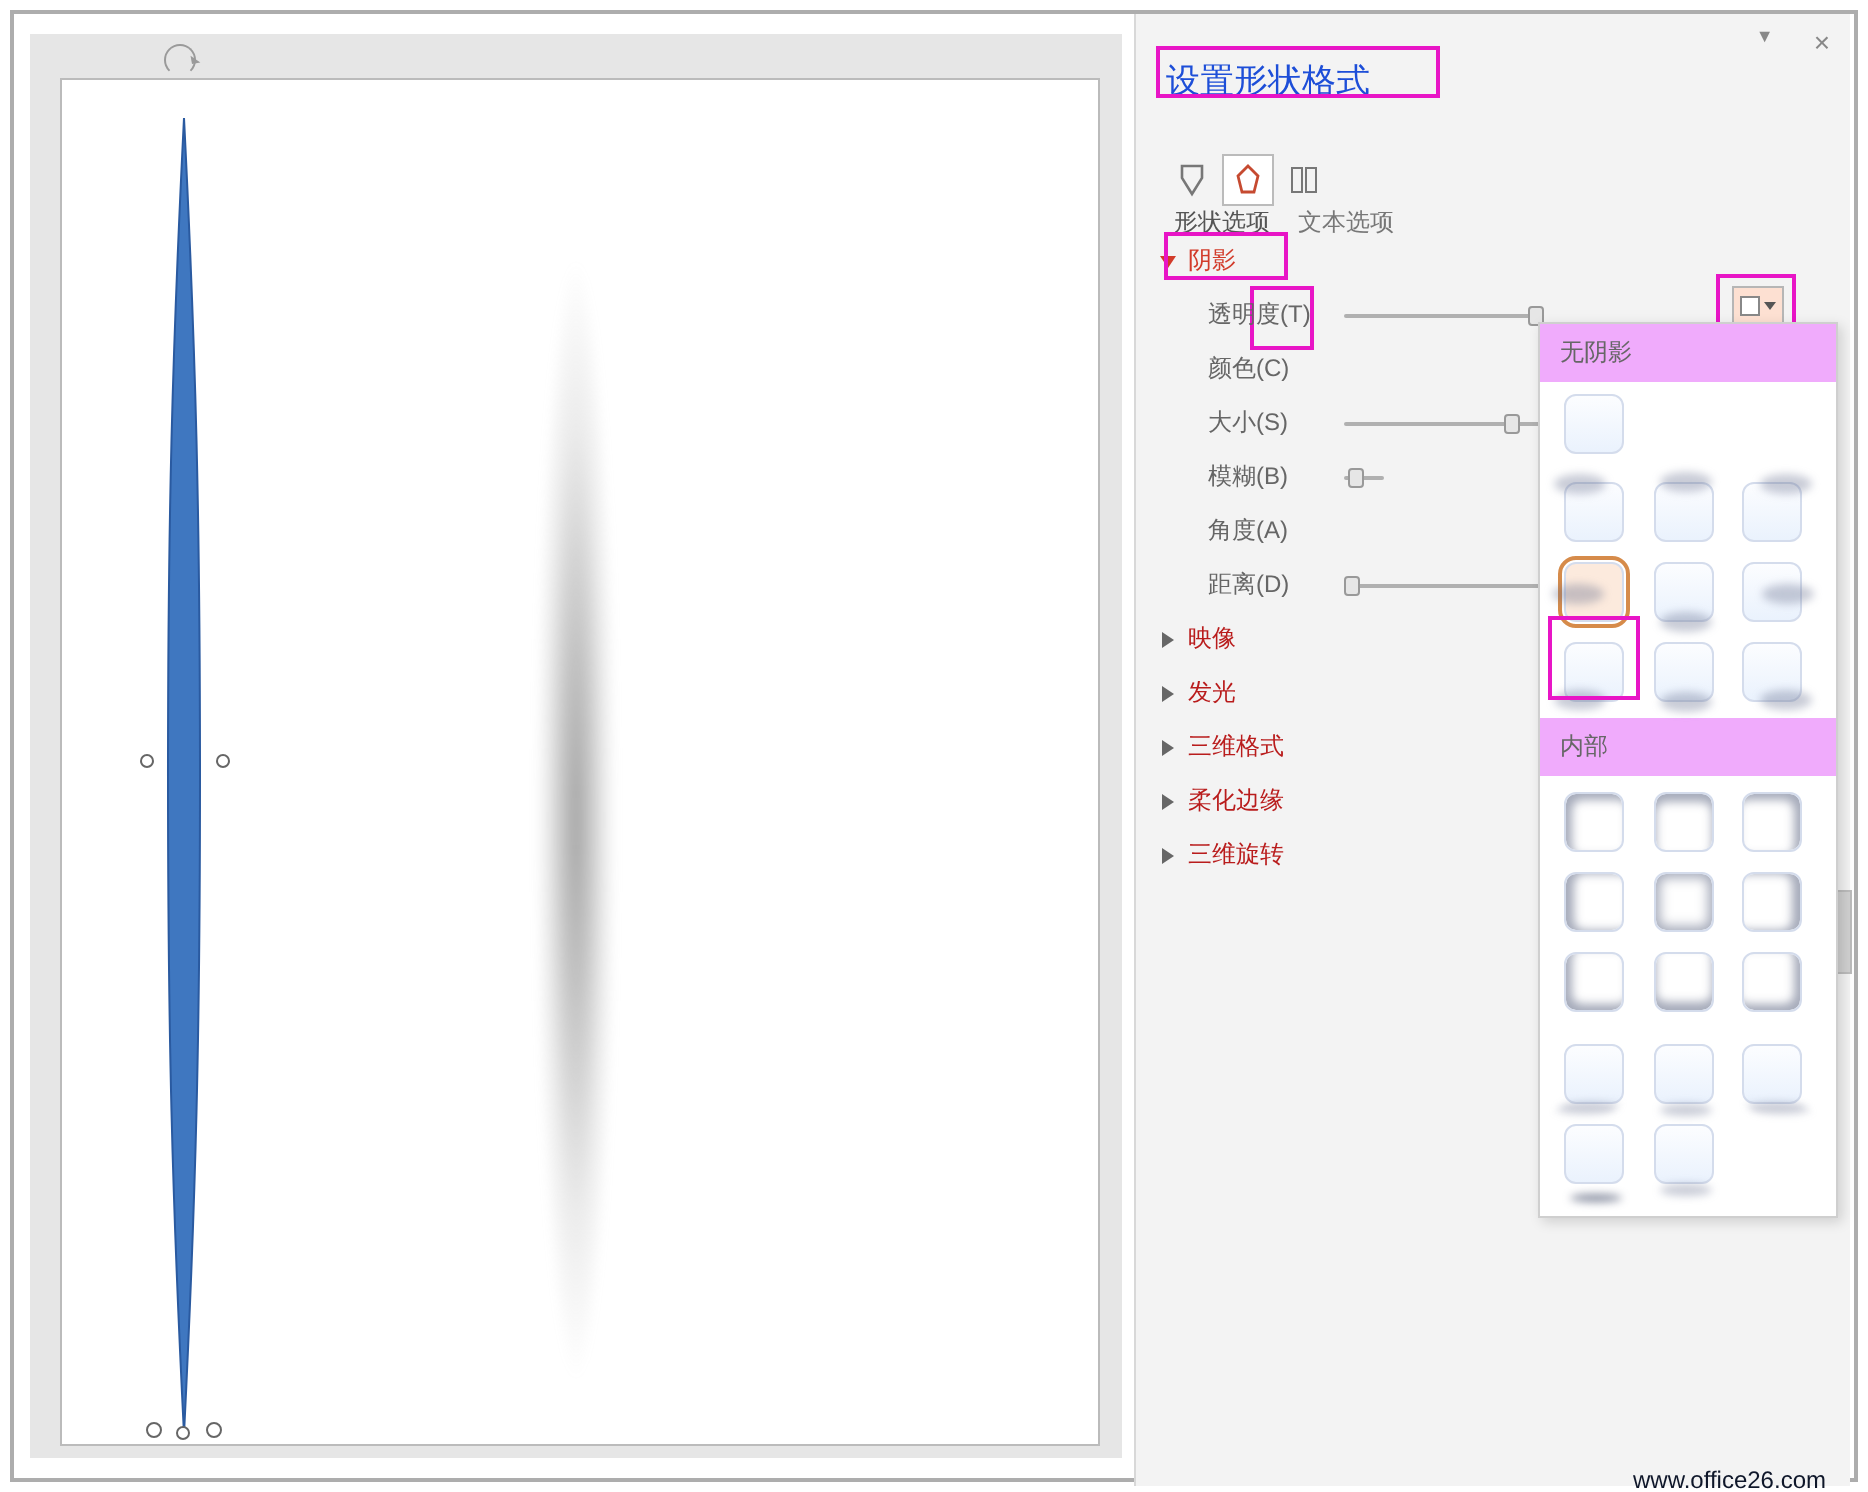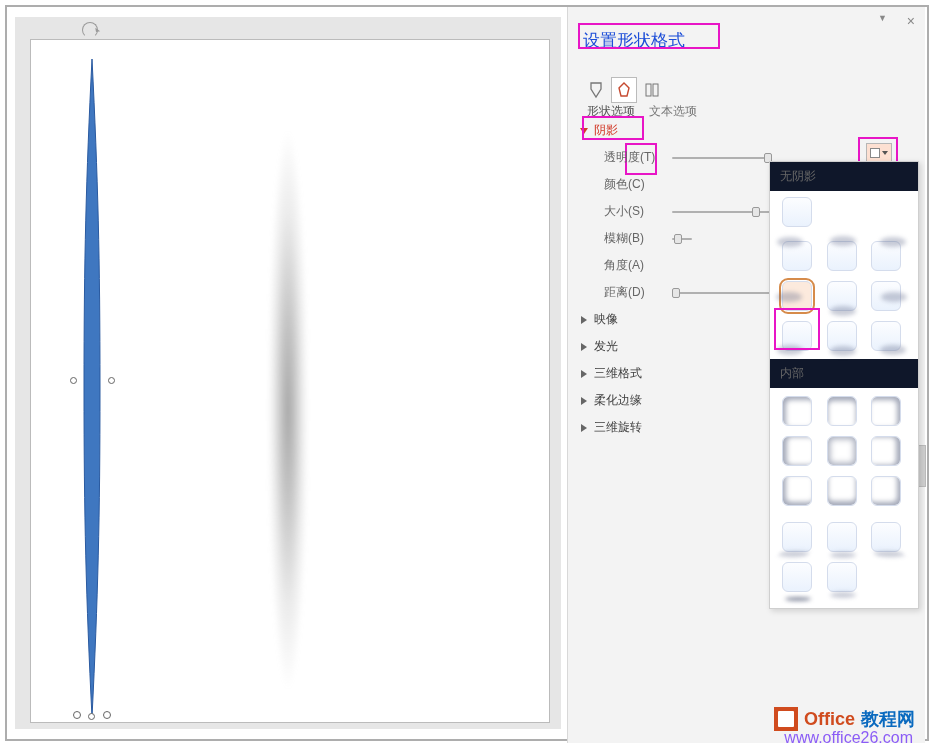--- a/index.html
+++ b/index.html
@@ -132,21 +132,21 @@
   .section-list {
     position: absolute;
     left: 12px; top: 110px;
     width: 330px;
   }
   .section-head {
     display: flex;
     align-items: center;
     gap: 6px;
     padding: 5px 0;
-    color: #404040;
+    color: #b91c1c;
     cursor: pointer;
   }
   .section-head.active { color: #d23b2a; }
   .tri {
     width: 0; height: 0;
     border-left: 4px solid transparent;
     border-right: 4px solid transparent;
     border-bottom: 6px solid #666;
     transform: rotate(90deg);
   }
@@ -191,21 +191,21 @@
     right: 6px; top: 154px;
     width: 150px;
     background: #fff;
     border: 1px solid #cfcfcf;
     box-shadow: 2px 2px 6px rgba(0,0,0,0.15);
     padding-bottom: 8px;
   }
   .gallery .ghead {
     padding: 6px 10px;
     color: #666;
-    background: #0f172a;
+    background: #f0abfc;
   }
   .gallery .grid3 {
     display: grid;
     grid-template-columns: repeat(3, 1fr);
     gap: 10px;
     padding: 8px 12px;
   }
   .gallery .grid1 { padding: 6px 12px; }
   .swatch {
     width: 30px; height: 30px;
@@ -268,21 +268,21 @@
   .watermark .logo {
     width:24px;height:24px;background:#d04b1e;position:relative;
   }
   .watermark .logo::before{
     content:"";position:absolute;left:4px;top:4px;width:16px;height:16px;background:#fff;border-radius:1px;
   }
   .watermark .brand-o { color:#d04b1e; }
   .watermark .brand-cn { color:#0a6abf; font-weight:bold;}
   .watermark-sub {
     position:absolute; right:14px; bottom:-8px;
-    font-size:16px; color:#8b5cf6;
+    font-size:12px; color:#0f172a;
   }
 </style>
 </head>
 <body>
 
 <div class="frame">
 
   <div class="canvas-area">
     <div class="rotate-handle"></div>
     <div class="handle" style="left:58px;top:38px"></div>
@@ -442,19 +442,14 @@
       <div class="grid3">
         <div class="swatch sw-p2"></div>
         <div class="swatch sw-p"></div>
         <div class="swatch sw-p3"></div>
         <div class="swatch sw-p4"></div>
         <div class="swatch sw-p"></div>
       </div>
     </div>
   </div>
 
-  <div class="watermark">
-    <div class="logo"></div>
-    <span class="brand-o">Office</span>
-      <span class="brand-cn">教程网</span>
-  </div>
   <div class="watermark-sub">www.office26.com</div>
 </div>
 
 </body></html>

